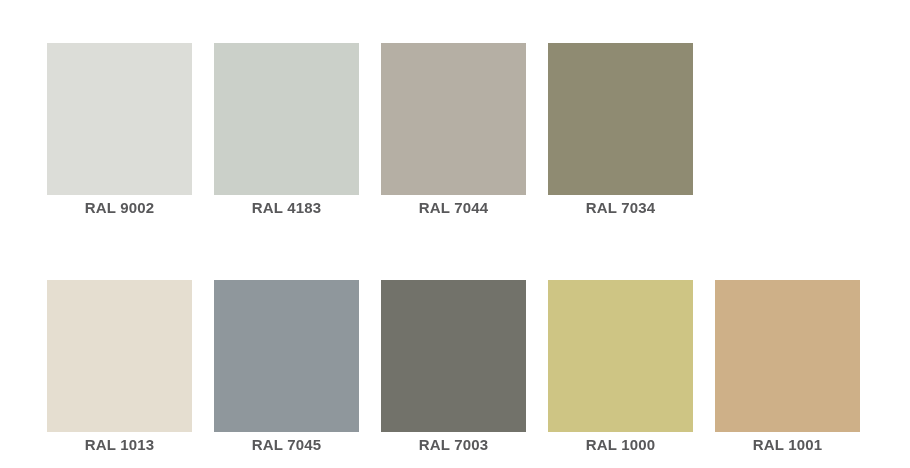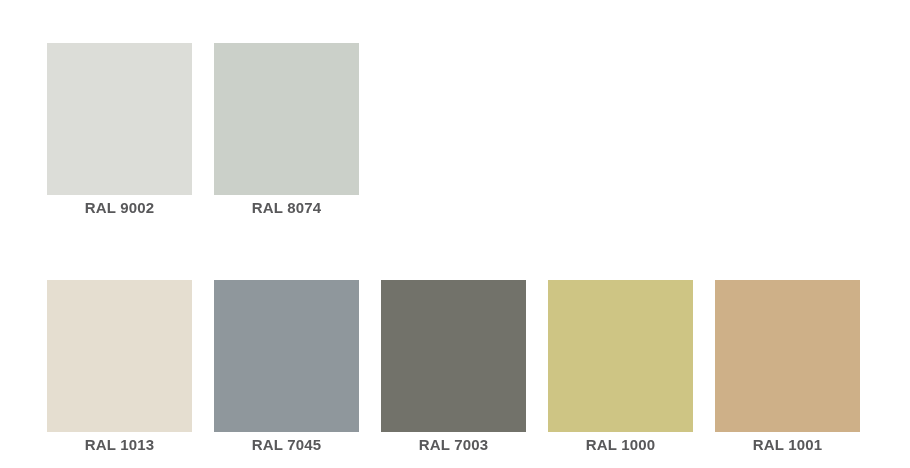--- a/index.html
+++ b/index.html
@@ -57,21 +57,29 @@
 
 <div class="palette">
 
   <div class="row">
     <div class="swatch-cell">
       <span class="swatch-chip" style="background-color: rgb(220, 221, 216);"></span>
       <span class="swatch-label">RAL 9002</span>
     </div>
     <div class="swatch-cell">
       <span class="swatch-chip" style="background-color: rgb(203, 208, 201);"></span>
-      <span class="swatch-label">RAL 8074</span>
+      <span class="swatch-label">RAL 4183</span>
+    </div>
+    <div class="swatch-cell">
+      <span class="swatch-chip" style="background-color: rgb(181, 175, 164);"></span>
+      <span class="swatch-label">RAL 7044</span>
+    </div>
+    <div class="swatch-cell">
+      <span class="swatch-chip" style="background-color: rgb(143, 139, 114);"></span>
+      <span class="swatch-label">RAL 7034</span>
     </div>
   </div>
 
   <div class="row">
     <div class="swatch-cell">
       <span class="swatch-chip" style="background-color: rgb(229, 222, 208);"></span>
       <span class="swatch-label">RAL 1013</span>
     </div>
     <div class="swatch-cell">
       <span class="swatch-chip" style="background-color: rgb(143, 151, 156);"></span>

